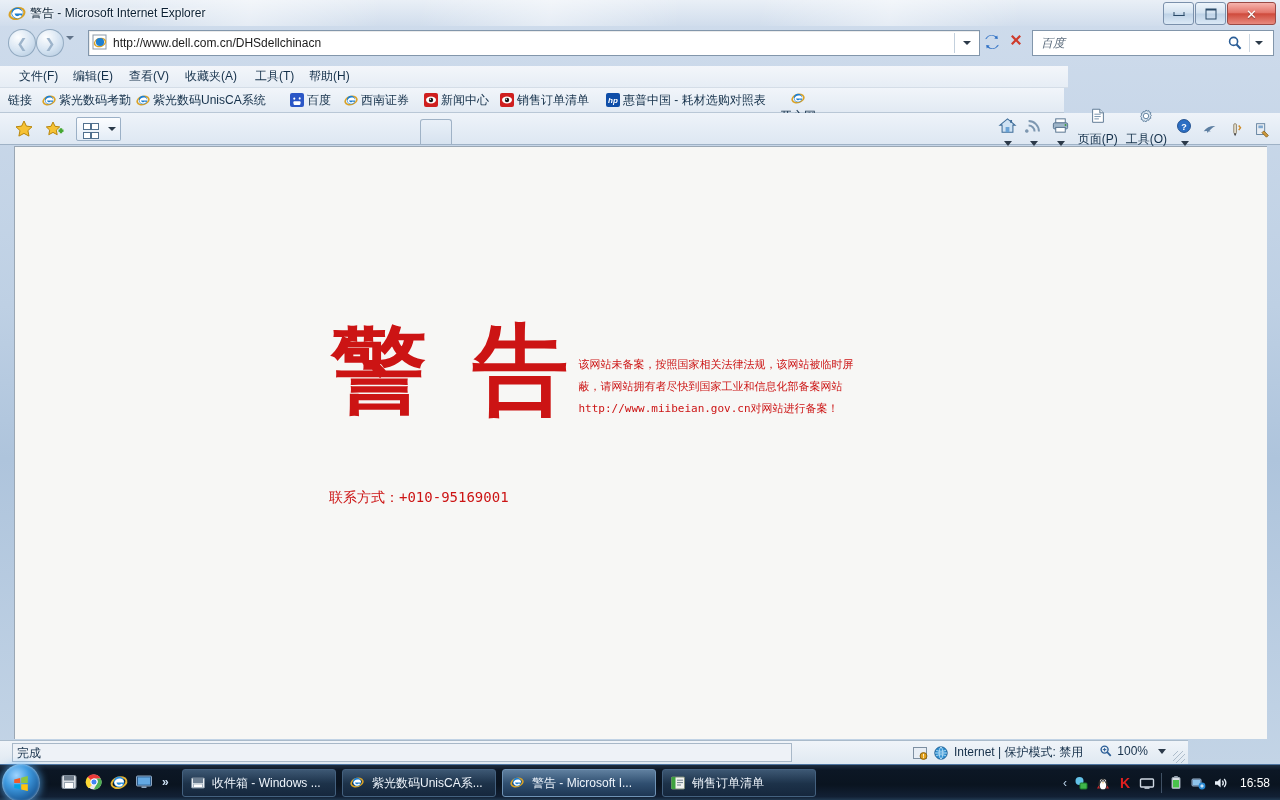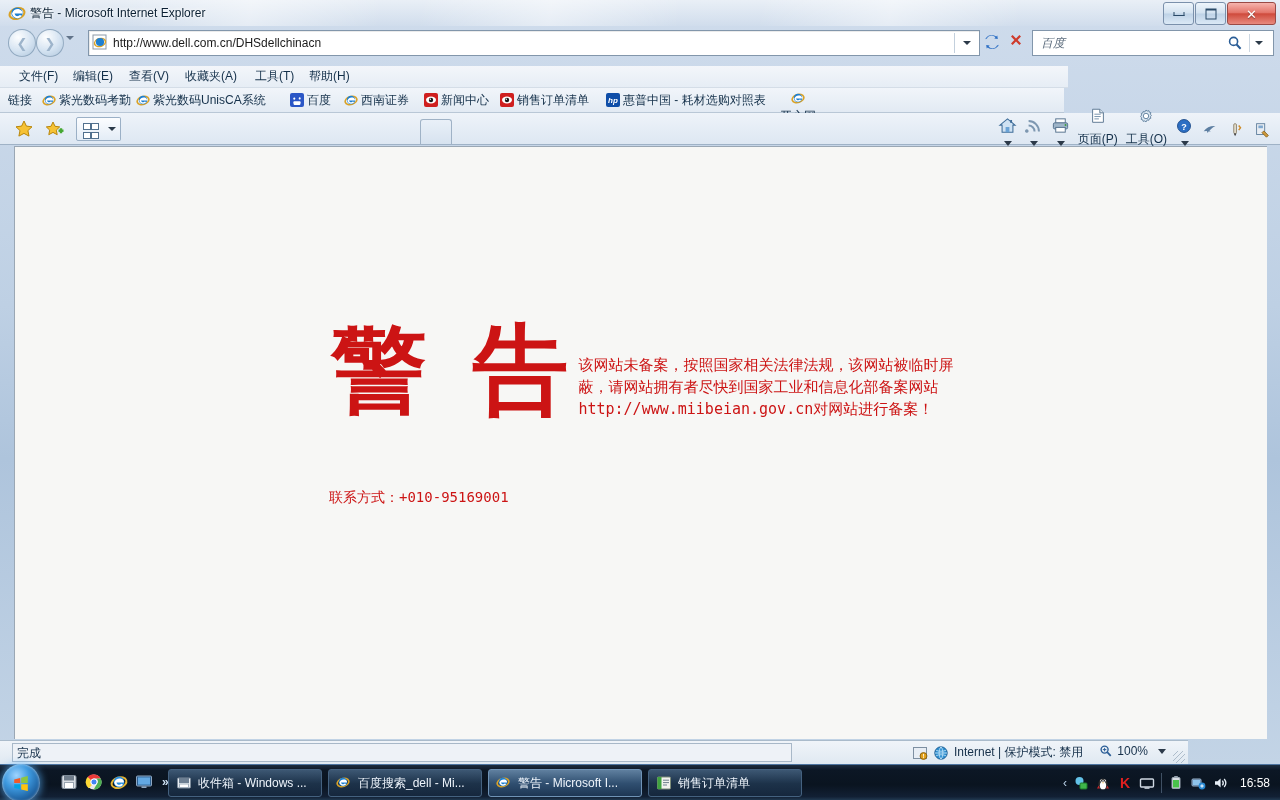--- a/index.html
+++ b/index.html
@@ -173,21 +173,21 @@
   .page-inner{position:relative;width:100%;height:100%;}
   .warn-wrap{position:absolute;left:316px;top:175px;display:flex;align-items:flex-start;}
   .warn-big{
     font-family:"DejaVu Serif","Liberation Serif",serif;
     font-size:96px;line-height:96px;color:#cc1414;font-weight:bold;
     letter-spacing:6px;white-space:nowrap;
   }
   .warn-body{
     margin-left:4px;margin-top:32px;
     font-family:"DejaVu Sans Mono","Liberation Mono",monospace;
-    font-size:15px;line-height:22px;color:#cc1414;width:410px;
+    font-size:11px;line-height:22px;color:#cc1414;width:410px;
   }
   .warn-body div{white-space:nowrap;}
   .contact{
     position:absolute;left:314px;top:342px;
     font-family:"DejaVu Sans Mono","Liberation Mono",monospace;
     font-size:14px;color:#cc1414;white-space:nowrap;
   }
 
   
   .statusbar{
@@ -218,21 +218,21 @@
   }
   .startorb{
     position:absolute;left:2px;top:-1px;width:38px;height:38px;border-radius:50%;
     background:radial-gradient(circle at 38% 30%,#9fd4ff 0%,#3e9ae0 35%,#1d5f9e 70%,#0c3157 100%);
     box-shadow:0 0 7px 2px rgba(90,180,255,.55),inset 0 0 3px rgba(255,255,255,.7);
   }
   .orb-flag{position:absolute;left:50%;top:50%;transform:translate(-50%,-50%);width:18px;height:18px;}
   .qlaunch{position:absolute;left:60px;top:8px;display:flex;align-items:center;gap:7px;}
   .qicon{width:18px;height:18px;position:relative;}
   .qchev{color:#cfe2f5;font-size:12px;margin-left:2px;font-weight:bold;}
-  .tasks{position:absolute;left:168px;top:4px;display:flex;gap:6px;}
+  .tasks{position:absolute;left:182px;top:4px;display:flex;gap:6px;}
   .taskbtn{
     width:154px;height:28px;border:1px solid #44617f;border-radius:3px;
     background:linear-gradient(180deg,rgba(96,134,172,.58),rgba(36,62,90,.72) 52%,rgba(22,40,62,.86));
     display:flex;align-items:center;gap:6px;padding-left:7px;box-sizing:border-box;
     font-size:12px;color:#eef4fb;white-space:nowrap;overflow:hidden;
   }
   .taskbtn.active{
     background:linear-gradient(180deg,rgba(128,168,206,.72),rgba(56,92,130,.82) 52%,rgba(30,56,86,.92));
     border-color:#6f93b6;
   }
@@ -628,21 +628,21 @@
               <rect x="3.5" y="9" width="9" height="3.5" fill="#fff" stroke="#a6b3c0"></rect>
             </svg></span>
           <span>收件箱 - Windows ...</span>
         </div>
         <div class="taskbtn">
           <span class="tico"><svg viewBox="0 0 14 14" width="14" height="14">
               <ellipse cx="7" cy="7.5" rx="6" ry="4" fill="none" stroke="#d9a227" stroke-width="1.6" transform="rotate(-18 7 7.5)"></ellipse>
               <circle cx="7" cy="7" r="4.2" fill="#1e7fd1"></circle>
               <path d="M3.4 7.4c.9-2.4 3.3-3.5 5.5-2.8 1.5.5 2.3 1.7 2.1 2.9H5c.2 1.2 1.2 1.9 2.3 1.8.6-.1 1.1-.4 1.4-.9l1.5.6c-.7 1.2-1.9 1.8-3.2 1.7-1.9-.1-3.4-1.4-3.6-3.3z" fill="#fff"></path>
             </svg></span>
-          <span>百度搜索_dell - Mi...</span>
+          <span>紫光数码UnisCA系...</span>
         </div>
         <div class="taskbtn active">
           <span class="tico"><svg viewBox="0 0 14 14" width="14" height="14">
               <ellipse cx="7" cy="7.5" rx="6" ry="4" fill="none" stroke="#d9a227" stroke-width="1.6" transform="rotate(-18 7 7.5)"></ellipse>
               <circle cx="7" cy="7" r="4.2" fill="#1e7fd1"></circle>
               <path d="M3.4 7.4c.9-2.4 3.3-3.5 5.5-2.8 1.5.5 2.3 1.7 2.1 2.9H5c.2 1.2 1.2 1.9 2.3 1.8.6-.1 1.1-.4 1.4-.9l1.5.6c-.7 1.2-1.9 1.8-3.2 1.7-1.9-.1-3.4-1.4-3.6-3.3z" fill="#fff"></path>
             </svg></span>
           <span>警告 - Microsoft I...</span>
         </div>
         <div class="taskbtn">

